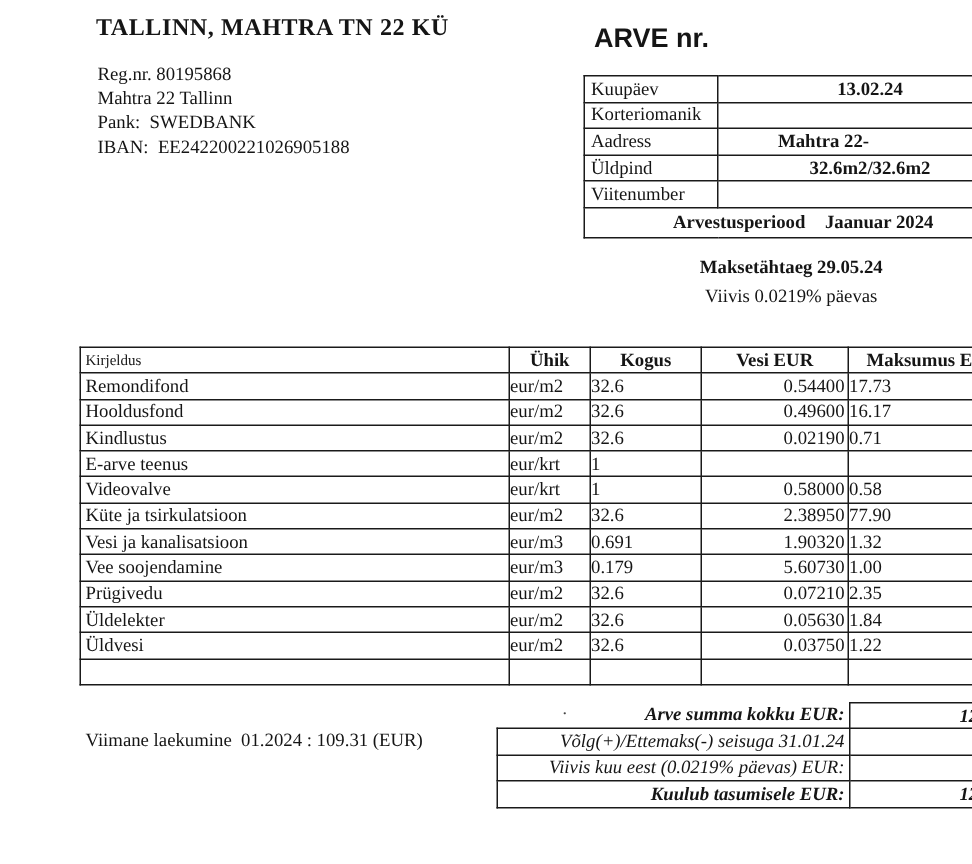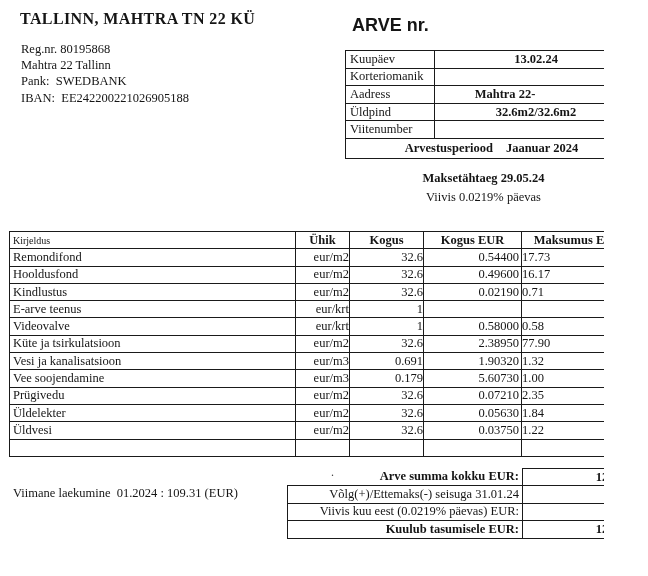--- a/index.html
+++ b/index.html
@@ -5,20 +5,21 @@
   * { margin:0; padding:0; box-sizing:border-box; }
   html,body { background:#fff; }
   .page {
     position:relative;
     width:604px; height:576px;
     background:#ffffff;
     color:#151515;
     font-family:"Liberation Serif", serif;
     font-size:12.5px;
     overflow:hidden;
+    margin-left:44px;
   }
   .pre { white-space:pre; }
 
   
   .doc-title {
     position:absolute; left:20px; top:10px;
     font-size:16px; font-weight:bold; letter-spacing:.4px;
   }
   .org-block {
     position:absolute; left:21px; top:41px;
@@ -62,32 +63,32 @@
   .charges td, .charges th {
     border:1px solid #1a1a1a;
     height:17.3px;
     font-weight:normal;
     overflow:hidden; white-space:nowrap;
     vertical-align:middle;
   }
   .charges th { font-weight:bold; text-align:center; }
   .charges th.small { font-weight:normal; font-size:10px; text-align:left; padding-left:3px; vertical-align:middle; }
   .charges td.c0 { text-align:left; padding-left:3px; }
-  .charges td.c1, .charges td.c2 { text-align:right; }
+  .charges td.c1, .charges td.c2 { text-align:left; }
   .charges td.c3 { text-align:right; padding-right:2px; }
   .charges td.c4 { text-align:left; padding-right:4px; }
 
   
   .summary {
     position:absolute; left:287px; top:468px; width:347px;
   }
   .summary td {
     border:1px solid #1a1a1a;
     height:17.4px;
-    overflow:hidden; white-space:nowrap;
+    overflow:hidden; white-space:nowrap;font-style:italic;
   }
   .summary td.nb { border:none; }
   .summary td.lab-r { text-align:right; padding-right:3px; }
   .summary td.lab-l { text-align:left; padding-left:3px; }
   .summary td.val { text-align:right; padding-right:4px; }
   .summary .b { font-weight:bold; }
 
   .last-payment {
     position:absolute; left:13px; top:486px;
   }
@@ -155,21 +156,21 @@
         <col style="width:54px">
         <col style="width:74px">
         <col style="width:98px">
         <col style="width:113px">
     </colgroup>
     <tbody>
         <tr>
       <th class="small">Kirjeldus</th>
       <th>Ühik</th>
       <th>Kogus</th>
-      <th>Kogus EUR</th>
+      <th>Vesi EUR</th>
       <th>Maksumus EUR</th>
     </tr>
     <tr>
       <td class="c0">Remondifond</td>
       <td class="c1">eur/m2</td>
       <td class="c2">32.6</td>
       <td class="c3">0.54400</td>
       <td class="c4">17.73</td>
     </tr>
     <tr>

